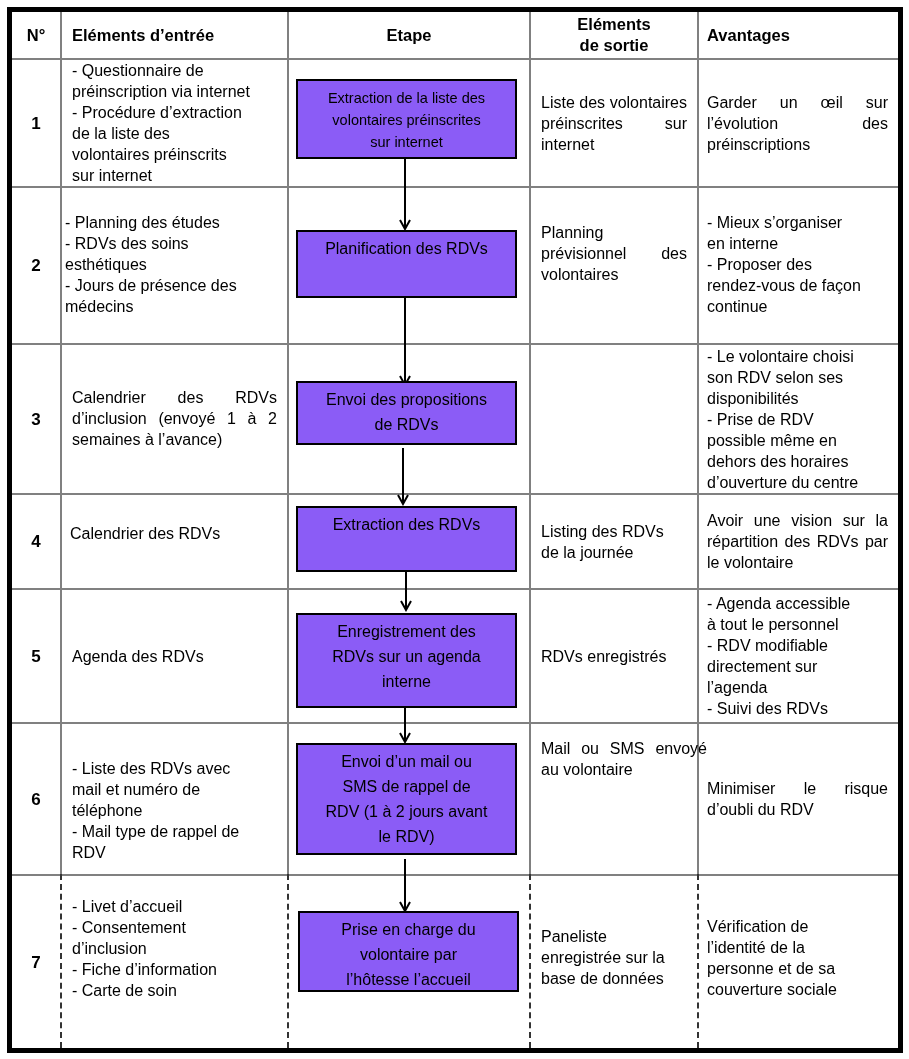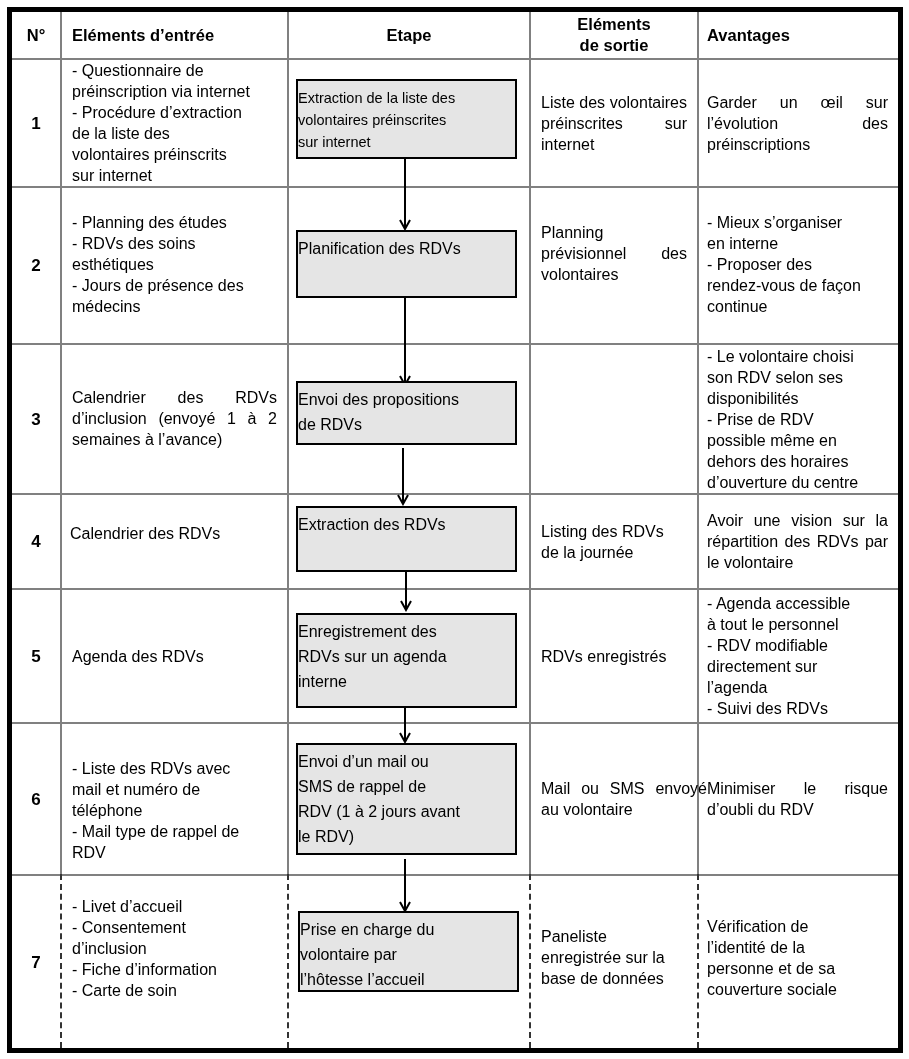--- a/index.html
+++ b/index.html
@@ -12,22 +12,22 @@
   .vline { position: absolute; top: 0; width: 0; border-left: 2px solid #808080; }
   .vline.dashed { border-left: 2px dashed #333; }
   .cell { position: absolute; box-sizing: border-box; font-size: 16px; line-height: 21px; }
   .num { font-weight: bold; font-size: 17px; display: flex; align-items: center; justify-content: center; }
   .hdr { font-weight: bold; font-size: 16.5px; display: flex; align-items: center; }
   .hdr.center { justify-content: center; text-align: center; line-height: 21px; }
   .txt { display: flex; align-items: center; padding-left: 10px; padding-right: 10px; }
   .txt .inner { width: 100%; }
   .justify { text-align: justify; text-align-last: left; }
   .line { display: block; }
-  .box { position: absolute; background: #e5e5e5; border: 2px solid #000; box-sizing: border-box;
-         font-size: 16px; line-height: 25px; text-align: left; padding-top: 4px; }
+  .box { position: absolute; background: #8b5cf6; border: 2px solid #000; box-sizing: border-box;
+         font-size: 16px; line-height: 25px; text-align: center; padding-top: 4px; }
   .box.small { font-size: 14.5px; line-height: 22px; padding-top: 6px; }
   .arrow-line { position: absolute; width: 0; border-left: 2px solid #000; }
   .arrow-head { position: absolute; width: 12px; height: 12px; }
 </style>
 </head>
 <body>
 
 <div class="frame">
   <div class="grid">
 
@@ -69,21 +69,21 @@
       </div>
     </div>
     <div class="cell txt justify" style="left:519px; top:48px; width:166px; height:126px;">
       <div class="inner">Liste des volontaires préinscrites sur internet</div>
     </div>
     <div class="cell txt justify" style="left:687px; top:48px; width:199px; height:126px; padding-left:8px;border-radius:17px;">
       <div class="inner">Garder un œil sur l’évolution des préinscriptions</div>
     </div>
 
     <div class="cell num" style="left:0; top:176px; width:48px; height:155px;">2</div>
-    <div class="cell txt" style="left:50px; top:176px; width:225px; height:155px; align-items:flex-start; padding-top:24px;">
+    <div class="cell txt" style="left:43px; top:176px; width:225px; height:155px; align-items:flex-start; padding-top:24px;">
       <div class="inner">
         <span class="line">- Planning des études</span>
         <span class="line">- RDVs des soins</span>
         <span class="line">esthétiques</span>
         <span class="line">- Jours de présence des</span>
         <span class="line">médecins</span>
       </div>
     </div>
     <div class="cell txt justify" style="left:519px; top:176px; width:166px; height:155px; align-items:flex-start; padding-top:34px;">
       <div class="inner">Planning prévisionnel des volontaires</div>
@@ -150,21 +150,21 @@
     <div class="cell num" style="left:0; top:712px; width:48px; height:150px;">6</div>
     <div class="cell txt" style="left:50px; top:712px; width:225px; height:150px; align-items:center; padding-top:22px;">
       <div class="inner">
         <span class="line">- Liste des RDVs avec</span>
         <span class="line">mail et numéro de</span>
         <span class="line">téléphone</span>
         <span class="line">- Mail type de rappel de</span>
         <span class="line">RDV</span>
       </div>
     </div>
-    <div class="cell txt justify" style="left:519px; top:712px; width:186px; height:150px;">
+    <div class="cell txt justify" style="left:519px; top:672px; width:186px; height:150px;">
       <div class="inner">Mail ou SMS envoyé au volontaire</div>
     </div>
     <div class="cell txt justify" style="left:687px; top:712px; width:199px; height:150px; padding-left:8px;">
       <div class="inner">Minimiser le risque d’oubli du RDV</div>
     </div>
 
     <div class="cell num" style="left:0; top:864px; width:48px; height:172px;">7</div>
     <div class="cell txt" style="left:50px; top:864px; width:225px; height:172px; align-items:flex-start; padding-top:20px;">
       <div class="inner">
         <span class="line">- Livet d’accueil</span>

